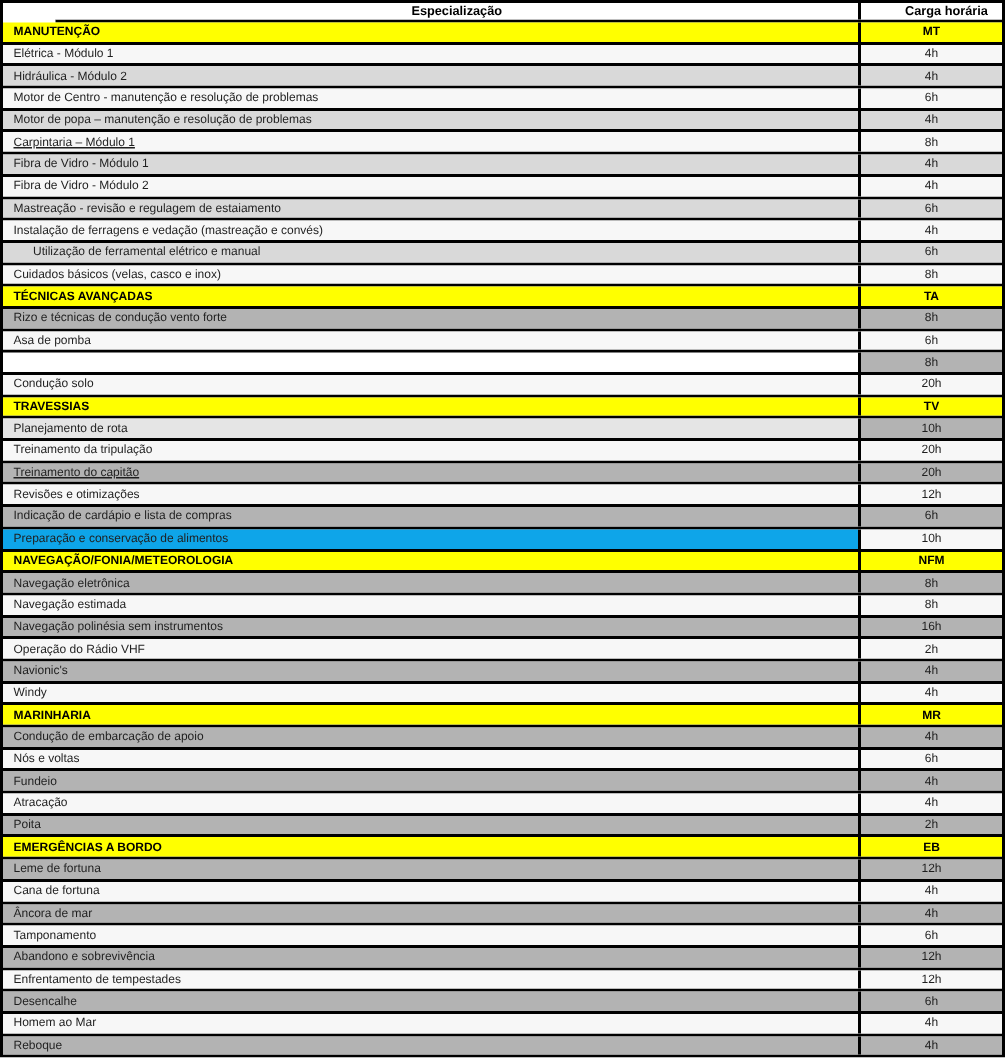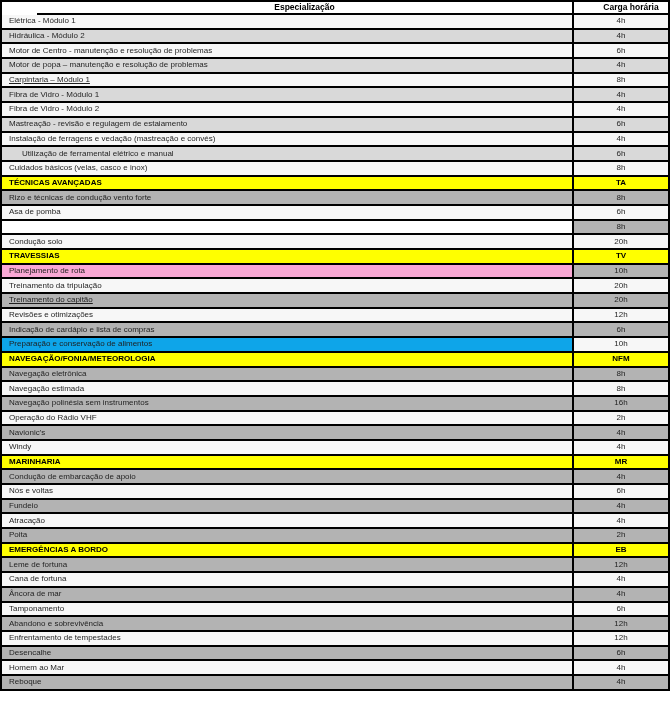--- a/index.html
+++ b/index.html
@@ -61,20 +61,24 @@
 </style>
 </head>
 <body>
 
 <div id="course-table">
   <div class="row header-row">
     <div class="cell cell-left">Especialização</div>
     <div class="cell cell-right">Carga horária</div>
   </div>
   <div id="table-rows">
+      <div class="row section-row">
+        <div class="cell cell-left" style="background: rgb(255, 255, 0);">MANUTENÇÃO</div>
+        <div class="cell cell-right" style="background: rgb(255, 255, 0);">MT</div>
+      </div>
       <div class="row data-row">
         <div class="cell cell-left" style="background: rgb(247, 247, 247);">Elétrica - Módulo 1</div>
         <div class="cell cell-right" style="background: rgb(247, 247, 247);">4h</div>
       </div>
       <div class="row data-row">
         <div class="cell cell-left" style="background: rgb(217, 217, 217);">Hidráulica - Módulo 2</div>
         <div class="cell cell-right" style="background: rgb(217, 217, 217);">4h</div>
       </div>
       <div class="row data-row">
         <div class="cell cell-left" style="background: rgb(247, 247, 247);">Motor de Centro - manutenção e resolução de problemas</div>
@@ -130,21 +134,21 @@
       </div>
       <div class="row data-row">
         <div class="cell cell-left" style="background: rgb(247, 247, 247);">Condução solo</div>
         <div class="cell cell-right" style="background: rgb(247, 247, 247);">20h</div>
       </div>
       <div class="row section-row">
         <div class="cell cell-left" style="background: rgb(255, 255, 0);">TRAVESSIAS</div>
         <div class="cell cell-right" style="background: rgb(255, 255, 0);">TV</div>
       </div>
       <div class="row data-row">
-        <div class="cell cell-left" style="background: #f9a8d4;">Planejamento de rota</div>
+        <div class="cell cell-left" style="background: #e5e5e5;">Planejamento de rota</div>
         <div class="cell cell-right" style="background: rgb(179, 179, 179);">10h</div>
       </div>
       <div class="row data-row">
         <div class="cell cell-left" style="background: rgb(247, 247, 247);">Treinamento da tripulação</div>
         <div class="cell cell-right" style="background: rgb(247, 247, 247);">20h</div>
       </div>
       <div class="row data-row">
         <div class="cell cell-left" style="background: rgb(179, 179, 179); text-decoration: underline;">Treinamento do capitão</div>
         <div class="cell cell-right" style="background: rgb(179, 179, 179);">20h</div>
       </div>

